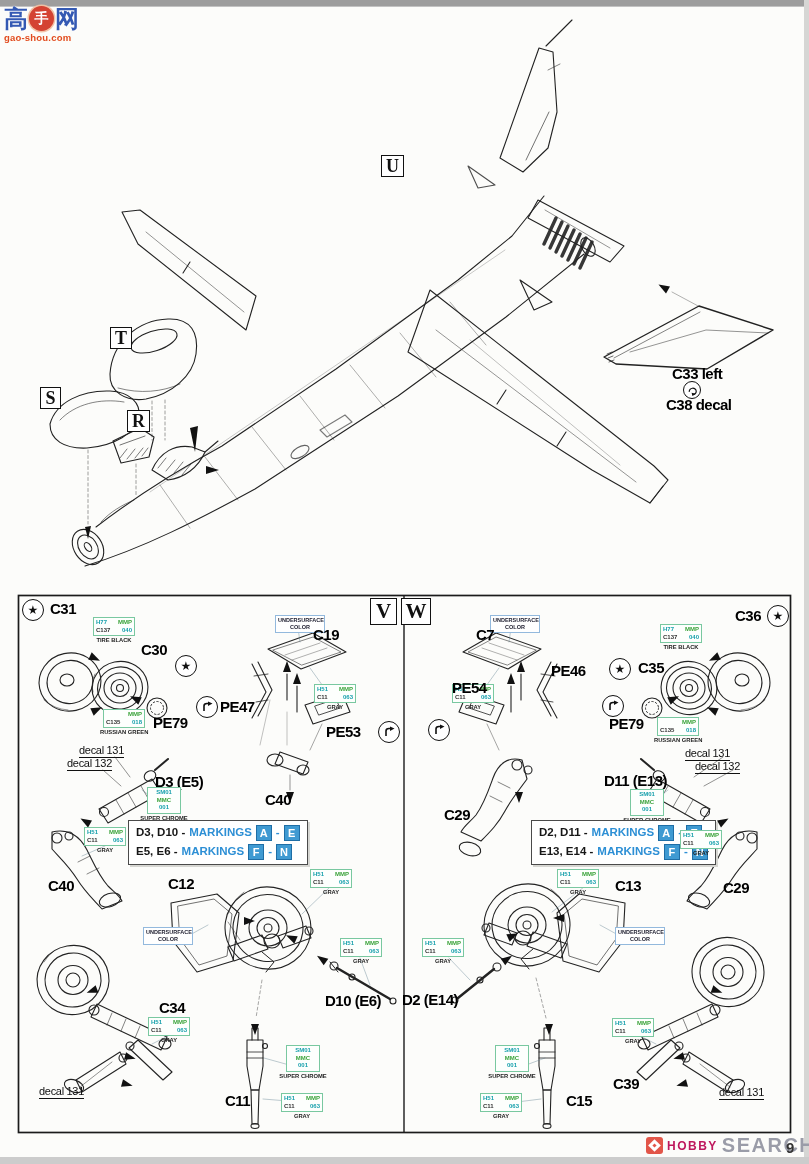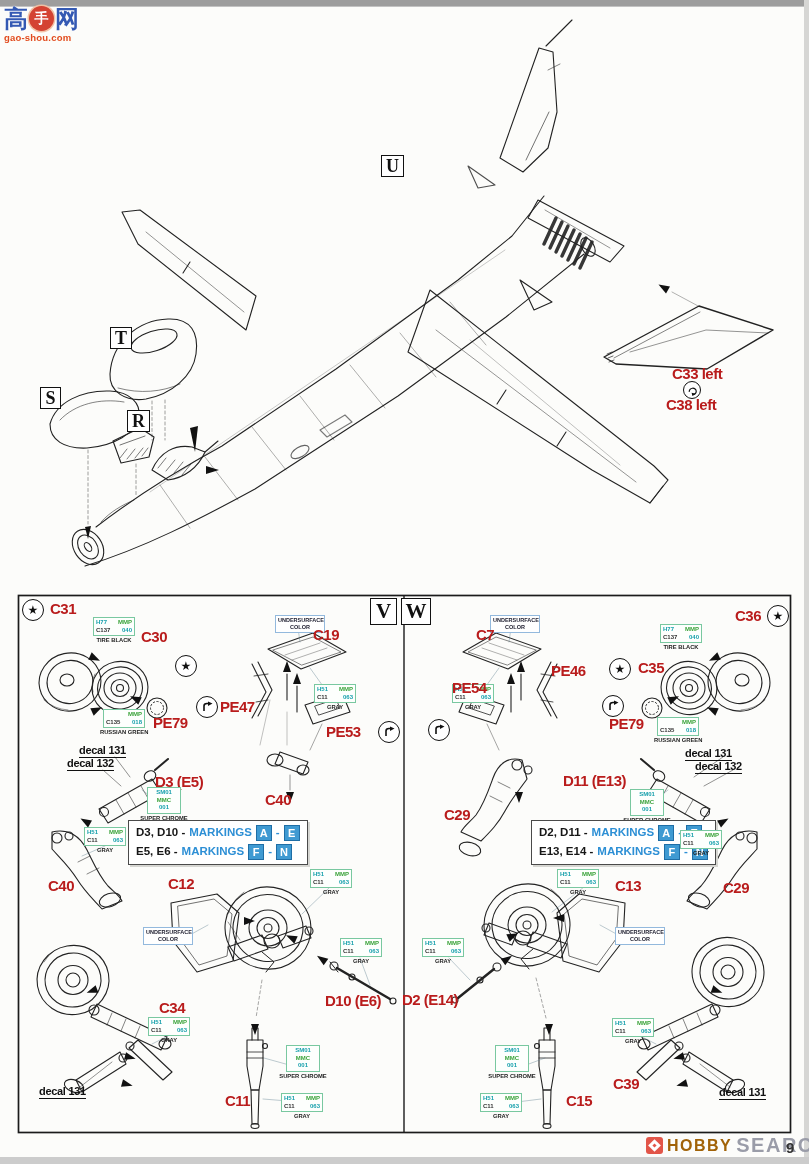--- a/index.html
+++ b/index.html
@@ -10,22 +10,22 @@
   }
   .edge-top { position:absolute; left:0; top:0; width:809px; height:6px; background:#9d9d9d; }
   .edge-top2 { position:absolute; left:0; top:6px; width:809px; height:1px; background:#c2c2c2; }
   .edge-right { position:absolute; right:0; top:0; width:5px; height:1164px; background:#d6d6d4; }
   .edge-bottom { position:absolute; left:0; top:1157px; width:809px; height:7px; background:#cccccc; }
 
   svg.art { position:absolute; left:0; top:0; z-index:1; }
 
   
   .lbl { position:absolute; z-index:3; font-weight:bold; font-size:15px; letter-spacing:-0.5px;
-         color:#b91c1c; white-space:nowrap; line-height:1; }
-  .decal { position:absolute; z-index:3; font-weight:bold; font-size:11px; letter-spacing:-0.3px;
+         color:#000000; white-space:nowrap; line-height:1; }
+  .decal { position:absolute; z-index:3; font-weight:normal; font-size:11px; letter-spacing:-0.3px;
            color:#101010; border-bottom:1.5px solid #101010; white-space:nowrap; line-height:1.2; }
 
   .boxletter { position:absolute; z-index:3; border:1.6px solid #111; background:#fff;
          font-family:"Liberation Serif", serif; font-weight:bold; font-size:18px; color:#111;
          min-width:11px; height:19px; padding:1px 4px 0 4px; text-align:center; line-height:19px; }
   .tab { position:absolute; z-index:4; border:1.8px solid #111; background:#fff;
          font-family:"Liberation Serif", serif; font-weight:bold; font-size:21px; color:#111;
          width:25px; height:25px; display:flex; align-items:center; justify-content:center; }
 
   .circle-icon { position:absolute; z-index:3; width:20px; height:20px; border:1.7px solid #111;
@@ -65,21 +65,21 @@
               box-shadow:0 0 0 1.5px #f3c1a4; }
   .wm-url { font-size:9.5px; font-weight:bold; color:#e04018; letter-spacing:.2px; margin-top:1px;
             text-shadow:0 0 1px #ffd; }
 
   .brandmark { position:absolute; left:646px; top:1134px; z-index:5; display:flex; align-items:center; gap:4px; }
   .brand-icon { width:17px; height:17px; background:#e25549; border-radius:3px; position:relative; }
   .brand-icon:before { content:""; position:absolute; left:4px; top:4px; width:9px; height:9px;
             background:#fff; transform:rotate(45deg); }
   .brand-icon:after { content:""; position:absolute; left:7px; top:7px; width:3px; height:3px;
             background:#e25549; transform:rotate(45deg); }
-  .brand-hobby { font-size:16px; font-weight:bold; color:#a16207; letter-spacing:1.5px; }
+  .brand-hobby { font-size:12px; font-weight:bold; color:#be185d; letter-spacing:1.5px; }
   .brand-search { font-size:20px; font-weight:bold; color:#9a9ca8; letter-spacing:1.5px; }
   .pagenum { position:absolute; left:786px; top:1139px; z-index:5; font-size:15px; font-weight:bold; color:#333; }
 </style>
 </head>
 <body>
 
 <div id="page">
 
   <div class="edge-top"></div>
   <div class="edge-top2"></div>
@@ -457,21 +457,21 @@
   <div class="boxletter" style="left:40px;top:387px">S</div>
   <div class="boxletter" style="left:127px;top:410px">R</div>
 
   <div class="lbl" style="left:672px;top:366px">C33 left</div>
   <div class="circle-icon swap-icon" style="left:683px;top:381px">
     <svg width="11" height="11" viewBox="0 0 12 12">
         <path d="M2.5,7.5 a3.8,3.5 0 1 1 3.5,3" fill="none" stroke="#111" stroke-width="1.3"></path>
         <path d="M5,8.5 L9.5,9.5 L6,12 Z" fill="#111"></path>
       </svg>
   </div>
-  <div class="lbl" style="left:666px;top:397px">C38 left</div>
+  <div class="lbl" style="left:666px;top:397px">C38 decal</div>
 
   <div class="tab" style="left:370px;top:598px">V</div>
   <div class="tab" style="left:401px;top:598px;width:28px">W</div>
 
   <div class="circle-icon" style="left:22px;top:599px">
       <span class="star">★</span>
     </div>
   <div class="lbl" style="left:50px;top:601px">C31</div>
 
   <div class="chip" style="left:90px;top:617px">
@@ -481,21 +481,21 @@
           <span class="tg">MMP</span>
         </div>
       <div class="r">
           <span class="tk">C137</span>
           <span class="tc">040</span>
         </div>
     </div>
     <div class="cap">TIRE BLACK</div>
   </div>
 
-  <div class="lbl" style="left:141px;top:629px">C30</div>
+  <div class="lbl" style="left:141px;top:642px">C30</div>
   <div class="circle-icon" style="left:175px;top:655px">
       <span class="star">★</span>
     </div>
 
   <div class="chip" style="left:100px;top:709px">
     <div class="bx">
       <div class="r end">
           <span class="tg">MMP</span>
         </div>
       <div class="r">
@@ -747,21 +747,21 @@
           <span class="tc">018</span>
         </div>
     </div>
     <div class="cap">RUSSIAN GREEN</div>
   </div>
 
   <div class="lbl" style="left:444px;top:807px">C29</div>
 
   <div class="decal" style="left:685px;top:747px">decal 131</div>
   <div class="decal" style="left:695px;top:760px">decal 132</div>
-  <div class="lbl" style="left:563px;top:773px">D11 (E13)</div>
+  <div class="lbl" style="left:604px;top:773px">D11 (E13)</div>
 
   <div class="chip" style="left:623px;top:789px">
     <div class="bx" style="width:28px">
       <div class="r cen">
           <span class="tc">SM01</span>
         </div>
       <div class="r cen">
           <span class="tg">MMC</span>
         </div>
       <div class="r cen">

